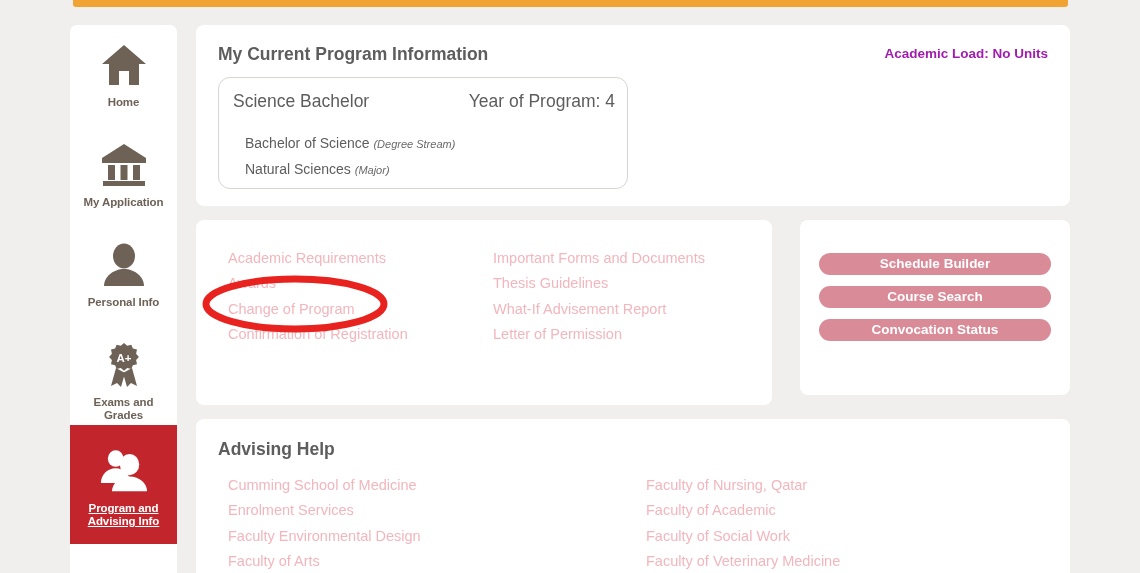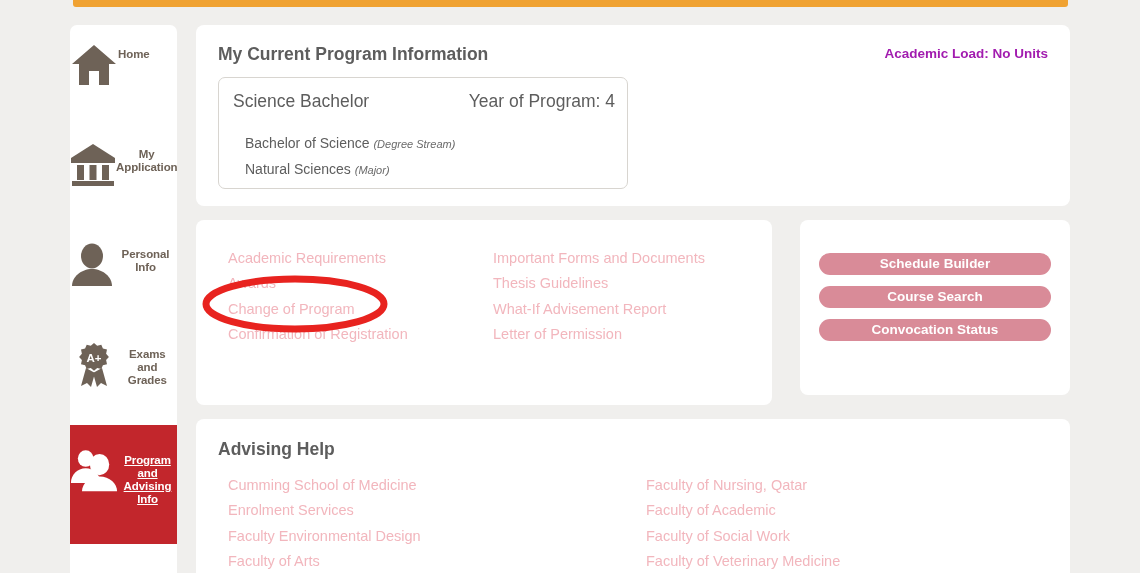--- a/index.html
+++ b/index.html
@@ -41,21 +41,22 @@
     width: 107px;
     height: 548px;
     background: #ffffff;
     border-radius: 7px 7px 0 0;
     overflow: hidden;
   }
   .side-item {
     width: 107px;
     height: 100px;
     display: flex;
-    flex-direction: row;
+    flex-direction: column;
+    align-items: center;
     justify-content: flex-start;
     padding-top: 16px;
     cursor: pointer;
   }
   .side-item .ic {
     width: 48px;
     height: 48px;
     display: flex;
     align-items: center;
     justify-content: center;
@@ -115,21 +116,21 @@
     font-weight: bold;
     color: #a21caf;
   }
   #program-box {
     position: absolute;
     left: 22px;
     top: 52px;
     width: 410px;
     height: 112px;
     border: 1px solid #d8d5d0;
-    border-radius: 7px;
+    border-radius: 12px;
   }
   #program-name {
     position: absolute;
     left: 14px;
     top: 13px;
     font-size: 17.5px;
     color: #5d5d5d;
   }
   #program-year {
     position: absolute;

